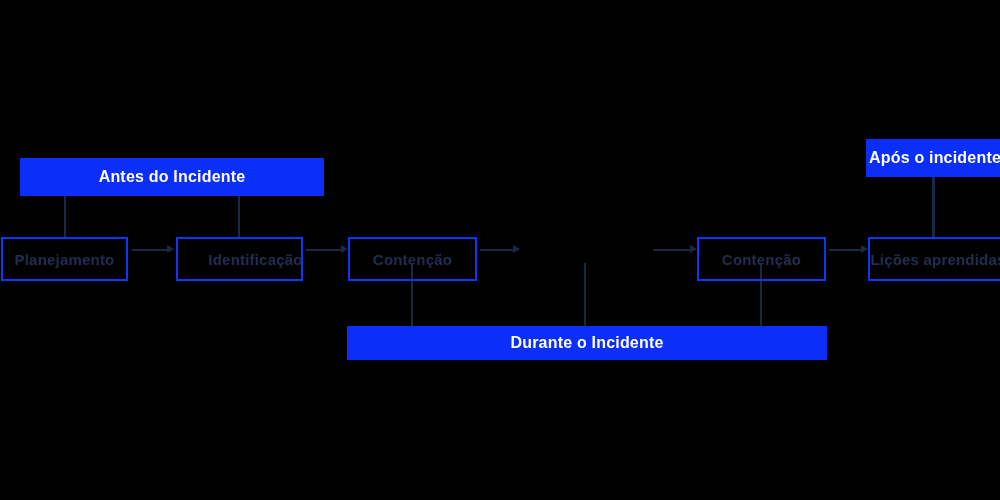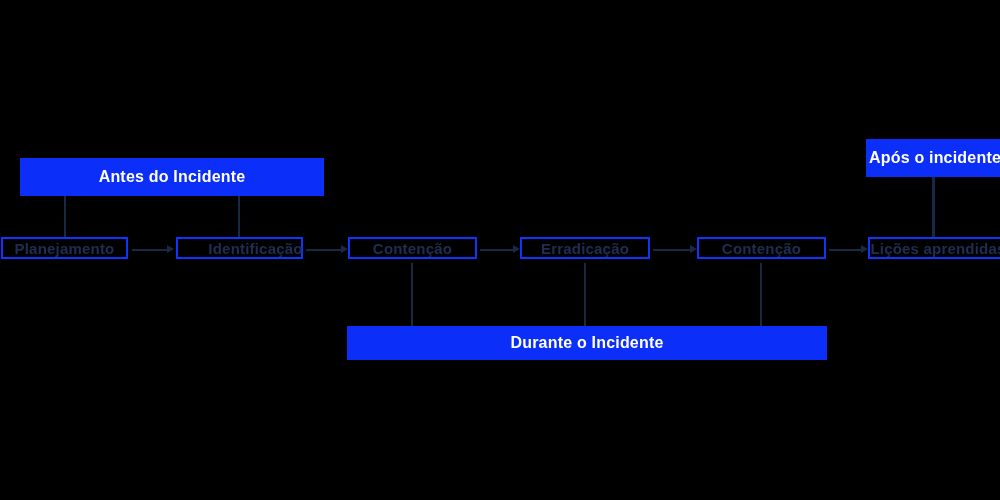--- a/index.html
+++ b/index.html
@@ -26,21 +26,21 @@
     font-size:16px;
     letter-spacing:.2px;
     display:flex;align-items:center;justify-content:center;
     box-sizing:border-box;
   }
   #banner-before{left:20px;top:158px;width:304px;height:38px;text-align:center;}
   #banner-after{left:866px;top:139px;width:138px;height:38px;}
   #banner-during{left:347px;top:326px;width:480px;height:34px;}
   .step-box{
     position:absolute;
-    top:237px;height:22px;
+    top:237px;height:44px;
     box-sizing:border-box;
     border:2.5px solid var(--step-border);
     color:var(--step-text);
     background:transparent;
     font-weight:700;
     font-size:15px;
     letter-spacing:.2px;
     display:flex;align-items:center;justify-content:center;
   }
   #step-planejamento{left:1px;width:127px;}
@@ -117,19 +117,18 @@
     <span class="shaft"></span>
     <span class="head"></span>
   </div>
 
   <div class="step-box" id="step-planejamento">Planejamento</div>
 
   <div class="step-box" id="step-identificacao">Identificação</div>
 
   <div class="step-box" id="step-contencao-1">Contenção</div>
 
-  <div class="step-box" id="step-erradicacao">Erradicação</div>
 
   <div class="step-box" id="step-contencao-2">Contenção</div>
 
   <div class="step-box" id="step-licoes">Lições aprendidas</div>
 
 </div>
 
 </body></html>

